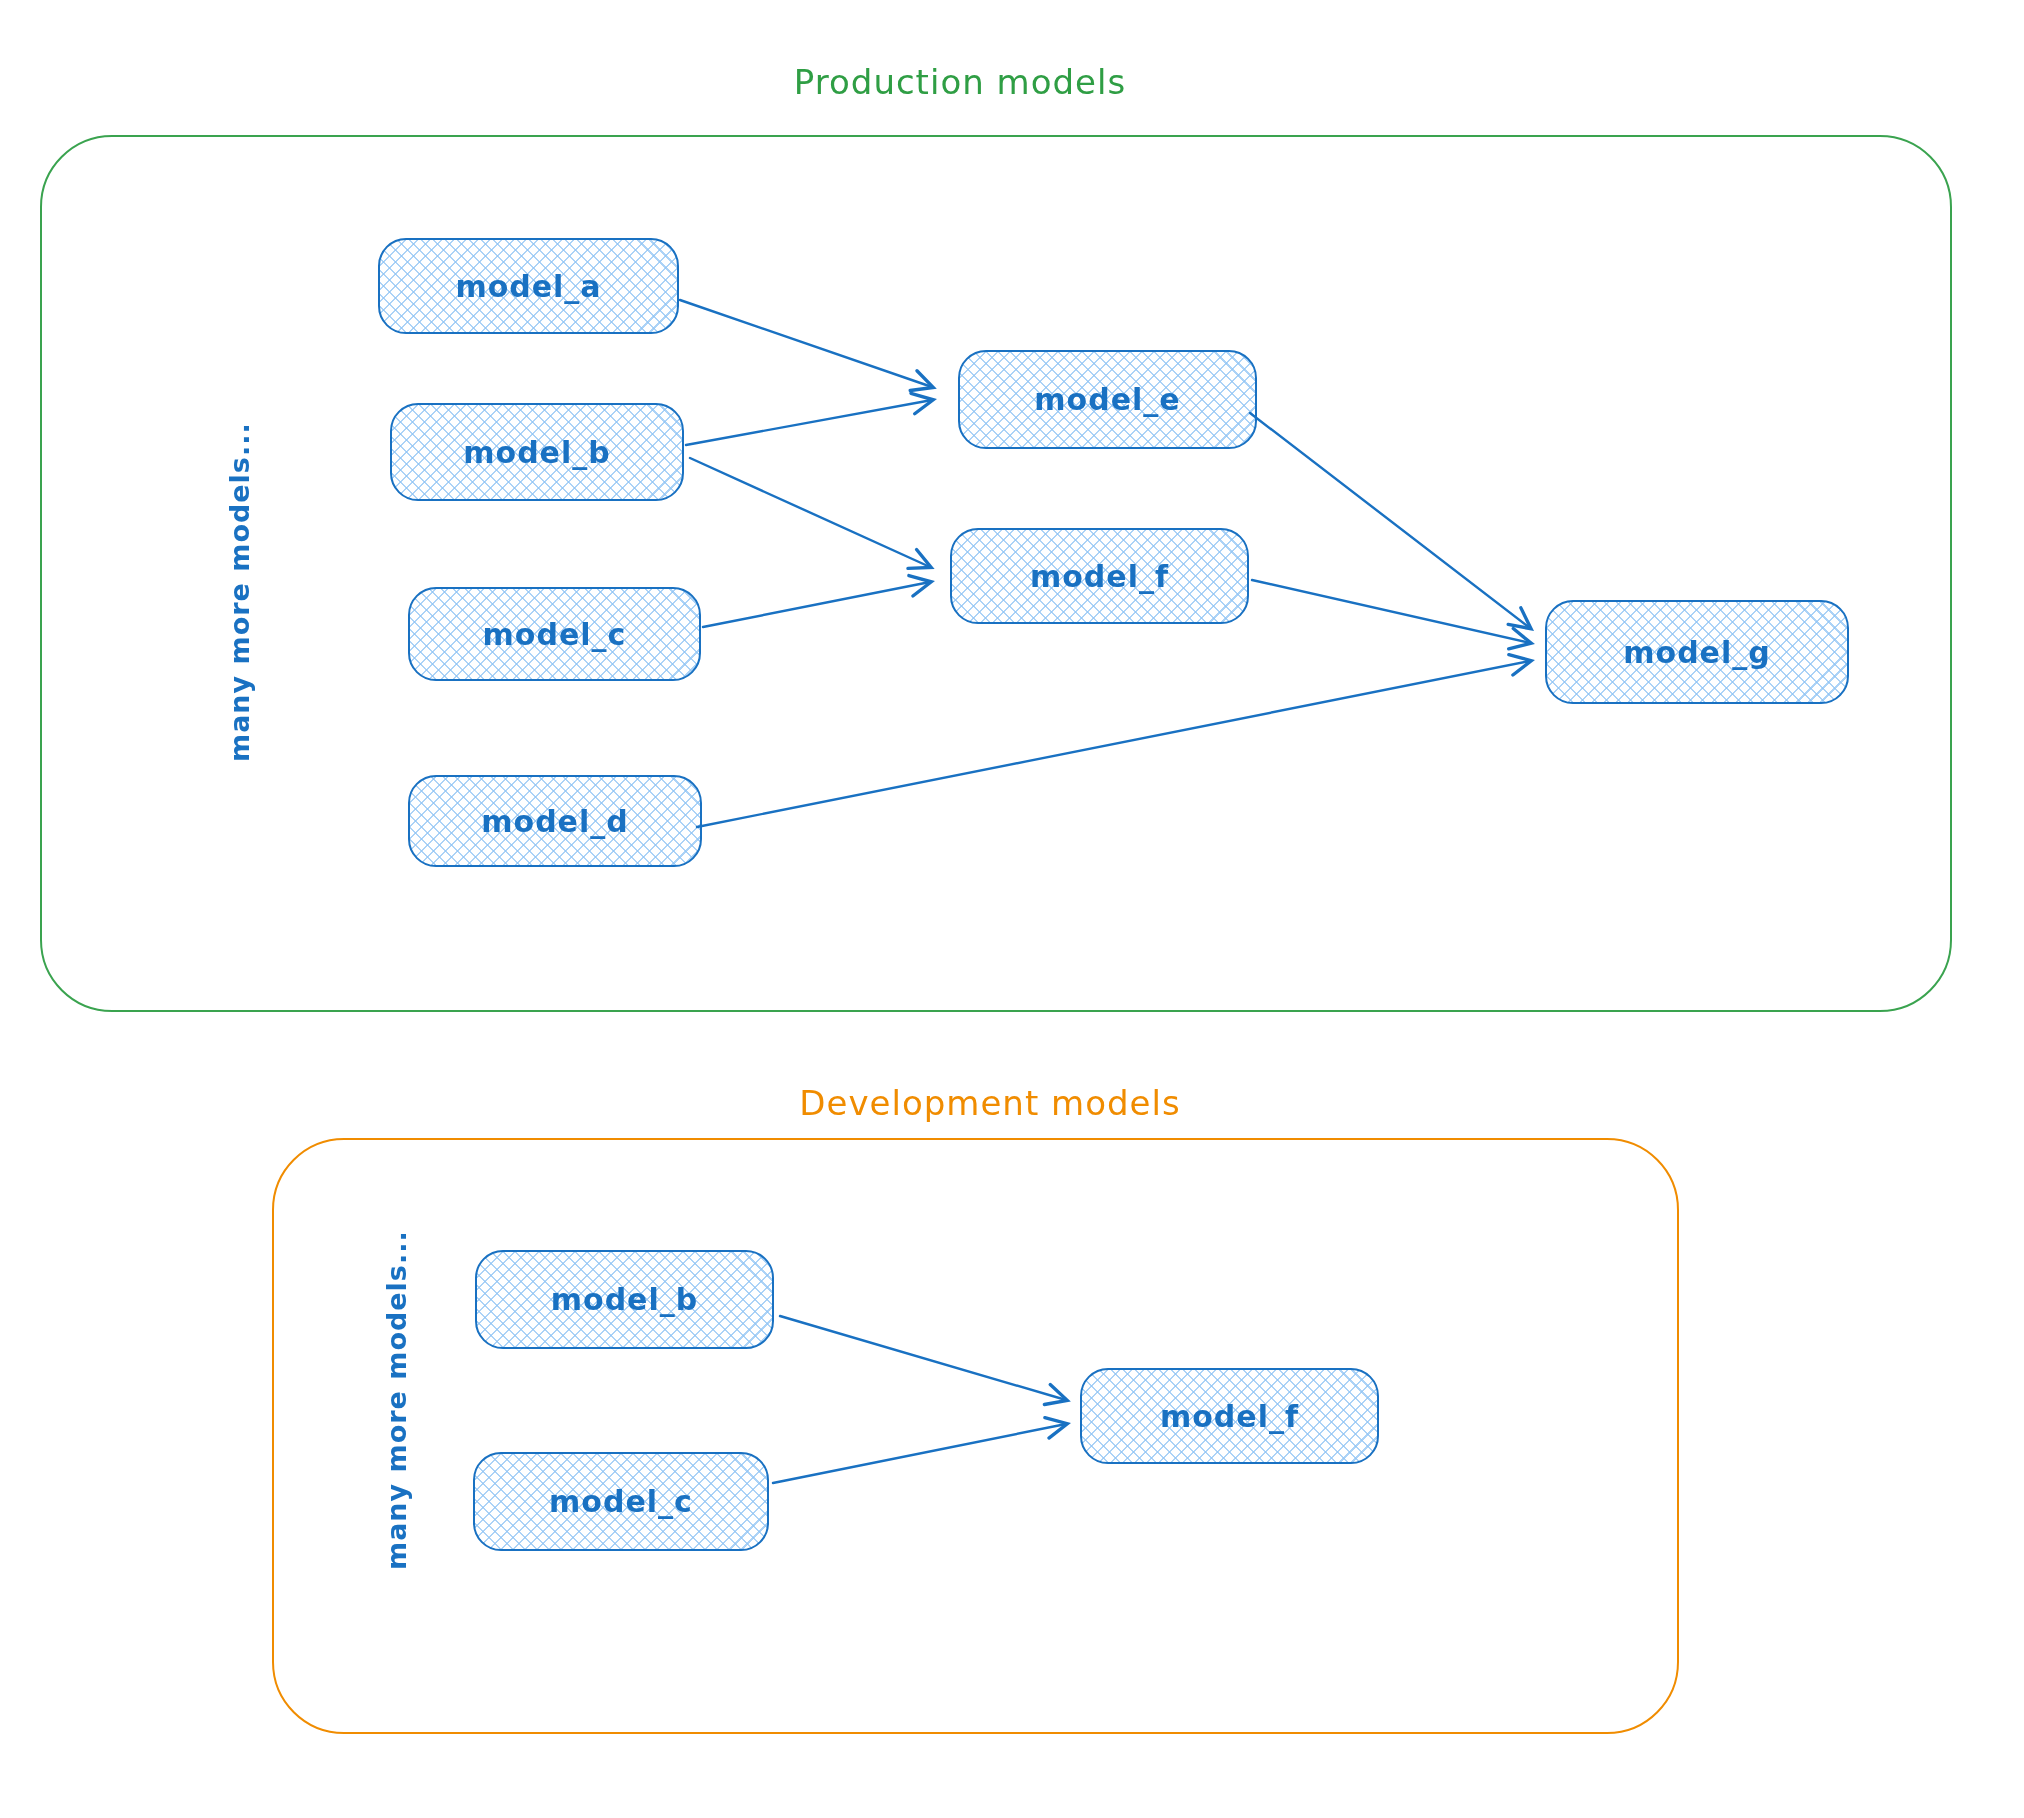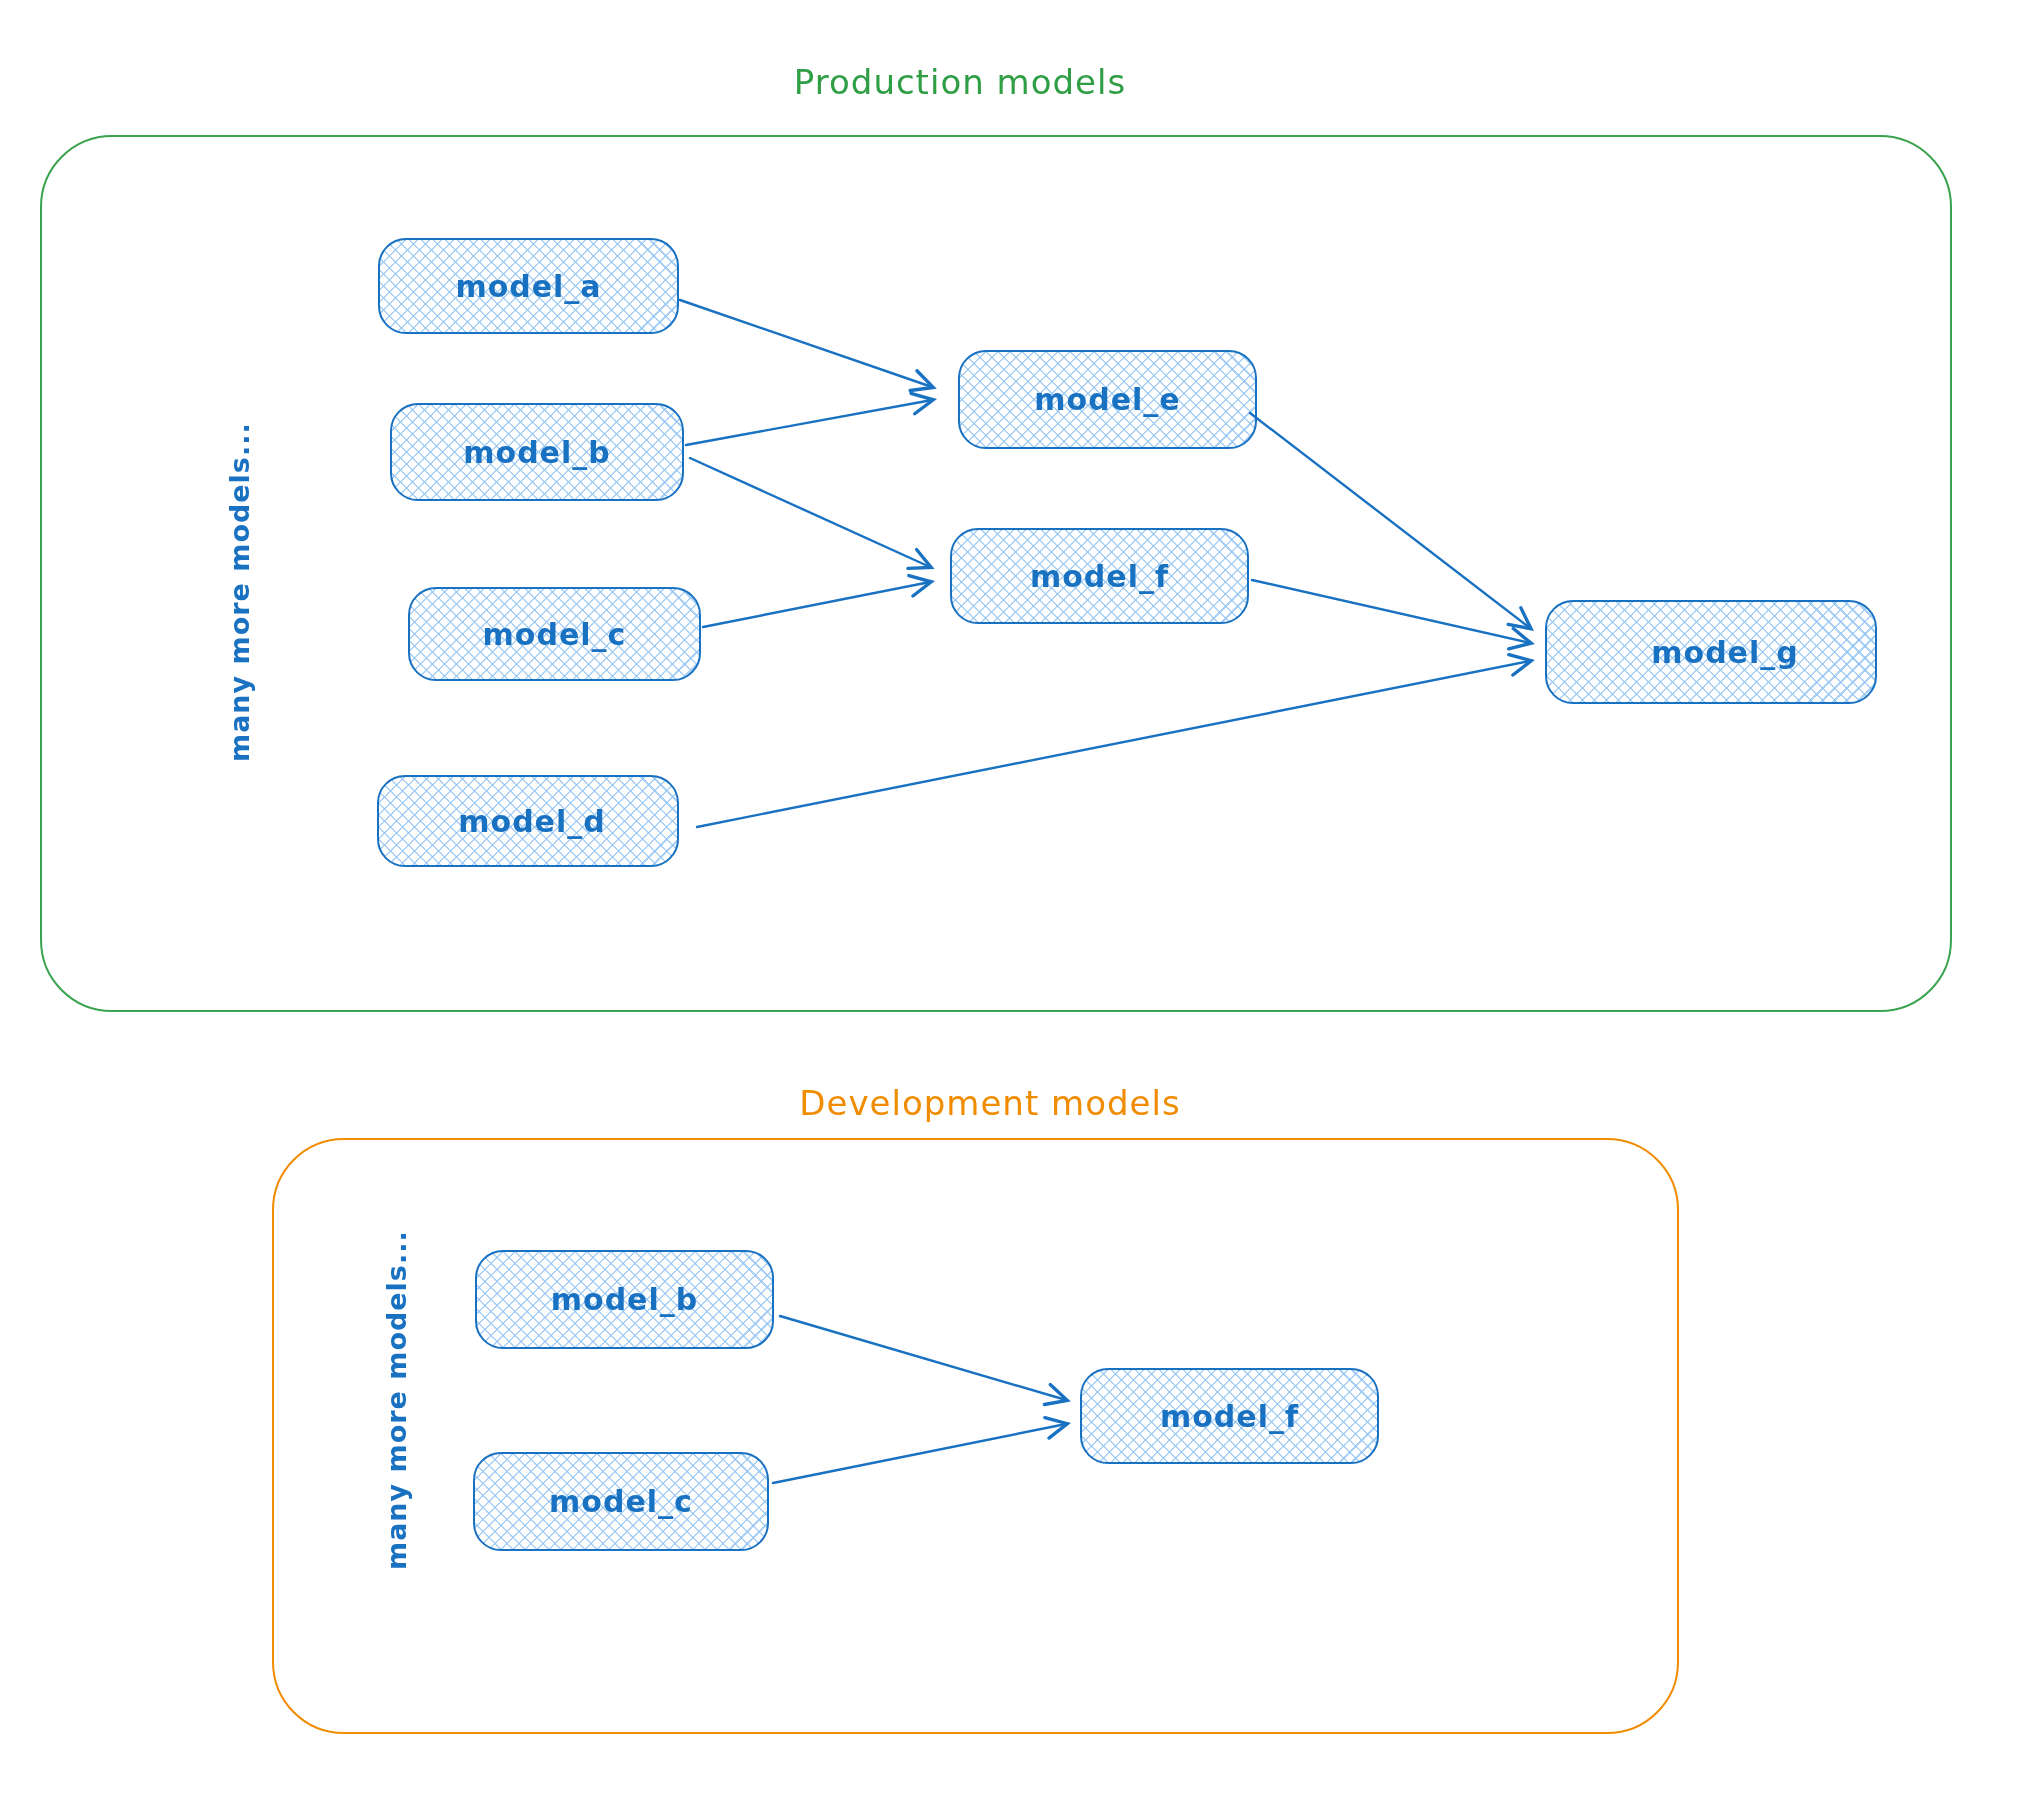--- a/index.html
+++ b/index.html
@@ -87,33 +87,33 @@
   </div>
 
   <div class="node" style="left:390px; top:403px; width:290px; height:94px;">
     <span>model_b</span>
   </div>
 
   <div class="node" style="left:408px; top:587px; width:289px; height:90px;">
     <span>model_c</span>
   </div>
 
-  <div class="node" style="left:377px; top:775px; width:290px; height:88px;padding-left:8px;">
+  <div class="node" style="left:408px; top:775px; width:290px; height:88px;">
     <span>model_d</span>
   </div>
 
   <div class="node" style="left:950px; top:350px; width:295px; height:95px;margin-left:8px;">
     <span>model_e</span>
   </div>
 
   <div class="node" style="left:950px; top:528px; width:295px; height:92px;">
     <span>model_f</span>
   </div>
 
-  <div class="node" style="left:1545px; top:600px; width:300px; height:100px;padding-left:28px;">
+  <div class="node" style="left:1545px; top:600px; width:300px; height:100px;">
     <span>model_g</span>
   </div>
 
   <div class="section-title title-orange" style="left:760px; top:1083px;">Development models</div>
 
   <div class="section-box box-orange" style="left:272px; top:1138px; width:1403px; height:592px;"></div>
 
   <div class="side-label" style="left:247px; top:1403px;">many more models...</div>
 
   <div class="node" style="left:475px; top:1250px; width:295px; height:95px;">

